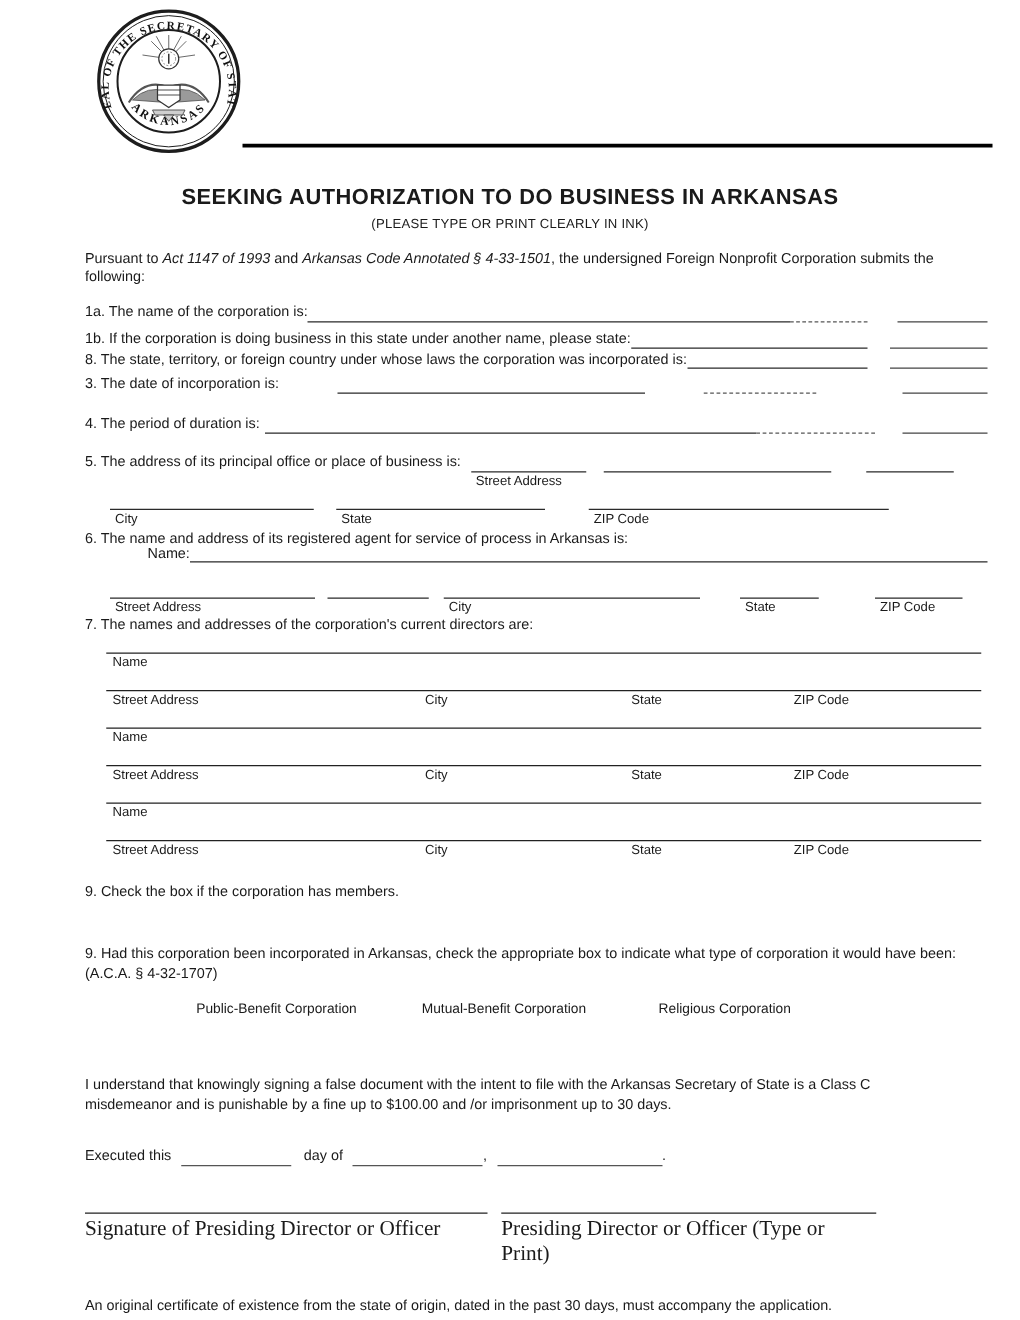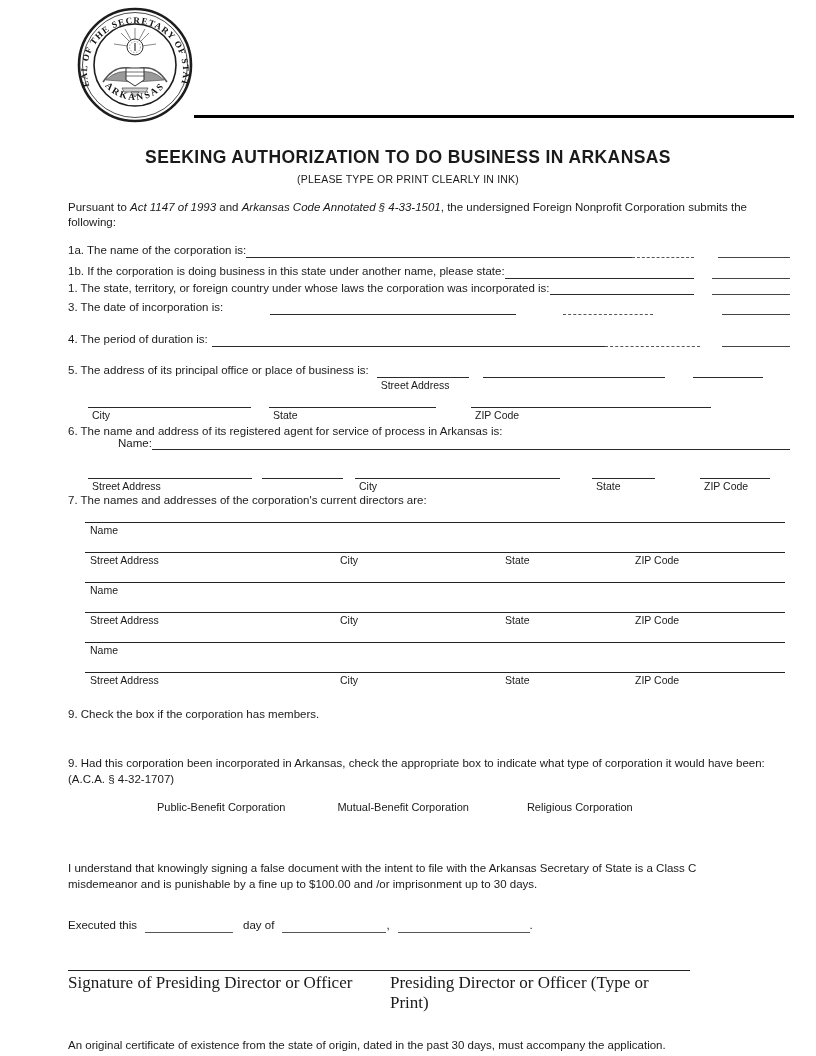--- a/index.html
+++ b/index.html
@@ -109,21 +109,21 @@
       <span class="short-end" style="width:72px;margin-left:24px;"></span>
     </div>
 
     <div class="field-row" style="margin-top:7px;">
       <span class="lbl">1b. If the corporation is doing business in this state under another name, please state:</span>
       <span class="fill"></span>
       <span class="short-end" style="width:78px;margin-left:18px;"></span>
     </div>
 
     <div class="field-row" style="margin-top:3px;">
-      <span class="lbl">1. The state, territory, or foreign country under whose laws the corporation was incorporated is:</span>
+      <span class="lbl">8. The state, territory, or foreign country under whose laws the corporation was incorporated is:</span>
       <span class="fill"></span>
       <span class="short-end" style="width:78px;margin-left:18px;"></span>
     </div>
 
     <div class="field-row" style="margin-top:6px;gap:47px;">
       <span class="lbl">3. The date of incorporation is:</span>
       <span class="fill"></span>
       <span class="dashes" style="width:90px;"></span>
       <span class="short-end" style="width:68px;margin-left:22px;"></span>
     </div>
@@ -242,21 +242,21 @@
       <span class="lbl">,</span>
       <span class="uline" style="width:132px;margin-left:8px;border-bottom-color:#555;"></span>
       <span class="lbl">.</span>
     </div>
 
     <div class="sig-row">
       <div class="sig-col" style="width:322px;">
         <div class="sline"></div>
         <div class="slabel">Signature of Presiding Director or Officer</div>
       </div>
-      <div class="sig-col" style="width:300px; ">
+      <div class="sig-col" style="width:300px; margin-left:11px;">
         <div class="sline"></div>
         <div class="slabel">Presiding Director or Officer (Type or Print)</div>
       </div>
     </div>
 
     <div style="margin-top:24px; max-width:680px; line-height:1.45;">An original certificate of existence from the state of origin, dated in the past 30 days, must accompany the application.</div>
   </div>
 
 </div>
 

